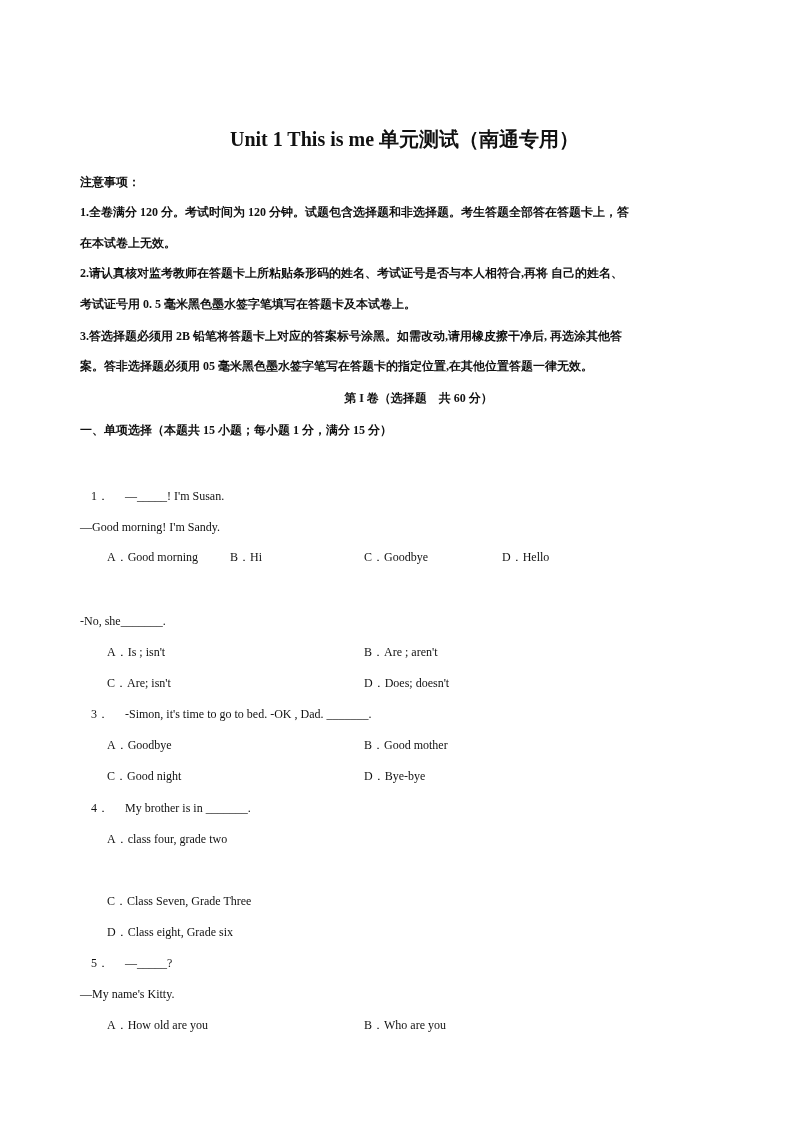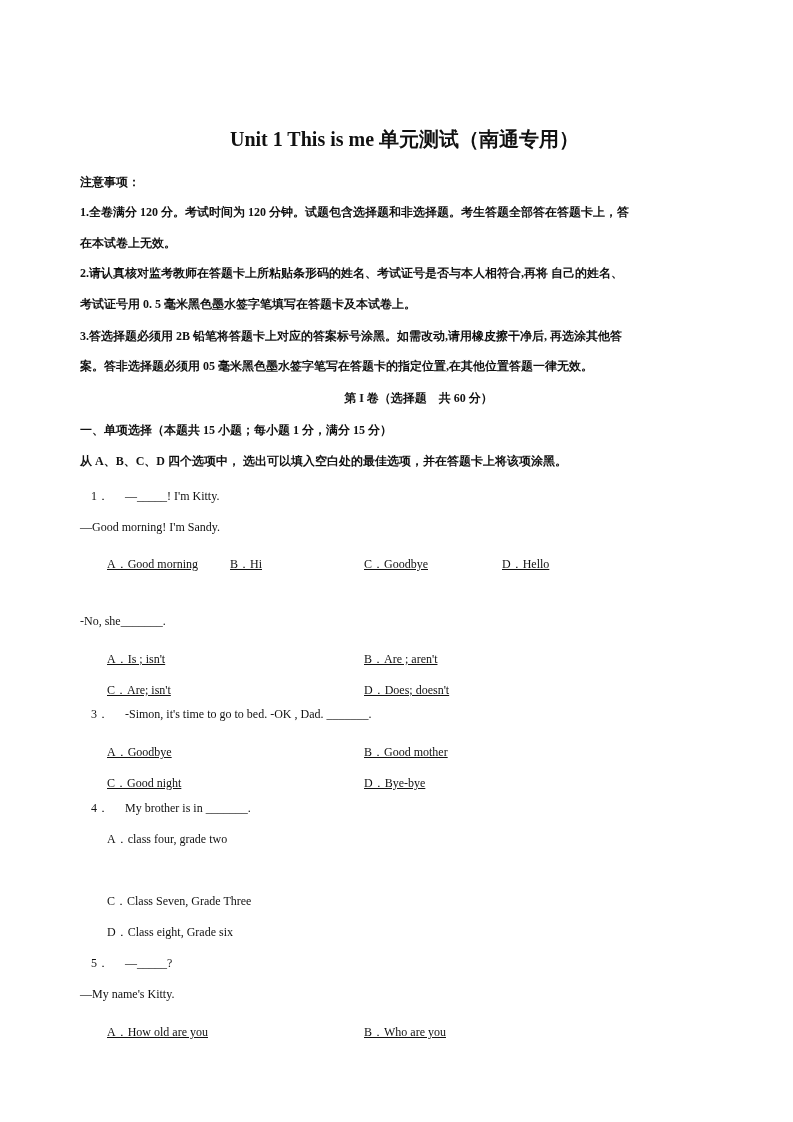--- a/index.html
+++ b/index.html
@@ -31,21 +31,21 @@
     left: 0;
     width: 100%;
     text-align: center;
     font-size: 20px;
     font-weight: bold;
     line-height: 30px;
     white-space: nowrap;
   }
   .q-stem { left: 75px; }
   .q-num { margin-right: 8px; }
-  .opt { position: absolute; top: 7px; white-space: nowrap; text-decoration: underline; }
+  .opt { position: absolute; top: 0; white-space: nowrap; }
   .col-a { left: 27px; }   
   .col-b { left: 150px; }  
   .col-c { left: 284px; }  
   .col-d { left: 422px; }  
   .col-right { left: 284px; } 
   .indent-opt { left: 95px; }
 </style>
 </head>
 <body>
 
@@ -56,24 +56,23 @@
   <div class="line bold" style="top:158px">注意事项：</div>
   <div class="line bold" style="top:188px">1.全卷满分 120 分。考试时间为 120 分钟。试题包含选择题和非选择题。考生答题全部答在答题卡上，答</div>
   <div class="line bold" style="top:219px">在本试卷上无效。</div>
   <div class="line bold" style="top:249px">2.请认真核对监考教师在答题卡上所粘贴条形码的姓名、考试证号是否与本人相符合,再将 自己的姓名、</div>
   <div class="line bold" style="top:280px">考试证号用 0. 5 毫米黑色墨水签字笔填写在答题卡及本试卷上。</div>
   <div class="line bold" style="top:312px">3.答选择题必须用 2B 铅笔将答题卡上对应的答案标号涂黑。如需改动,请用橡皮擦干净后, 再选涂其他答</div>
   <div class="line bold" style="top:342px">案。答非选择题必须用 05 毫米黑色墨水签字笔写在答题卡的指定位置,在其他位置答题一律无效。</div>
 
   <div class="line bold center" style="top:374px">第 I 卷（选择题　共 60 分）</div>
   <div class="line bold" style="top:406px">一、单项选择（本题共 15 小题；每小题 1 分，满分 15 分）</div>
-  <div class="line bold" style="top:437px">从 A、B、C、D 四个选项中， 选出可以填入空白处的最佳选项，并在答题卡上将该项涂黑。</div>
 
   <div class="line q-stem" style="top:472px">
-    <span class="q-num">1．</span><span>—_____! I'm Kitty.</span>
+    <span class="q-num">1．</span><span>—_____! I'm Susan.</span>
   </div>
   <div class="line" style="top:503px">—Good morning! I'm Sandy.</div>
   <div class="line" style="top:533px">
     <span class="opt col-a">A．Good morning</span>
     <span class="opt col-b">B．Hi</span>
     <span class="opt col-c">C．Goodbye</span>
     <span class="opt col-d">D．Hello</span>
   </div>
 
   <div class="line" style="top:597px">-No, she_______.</div>

